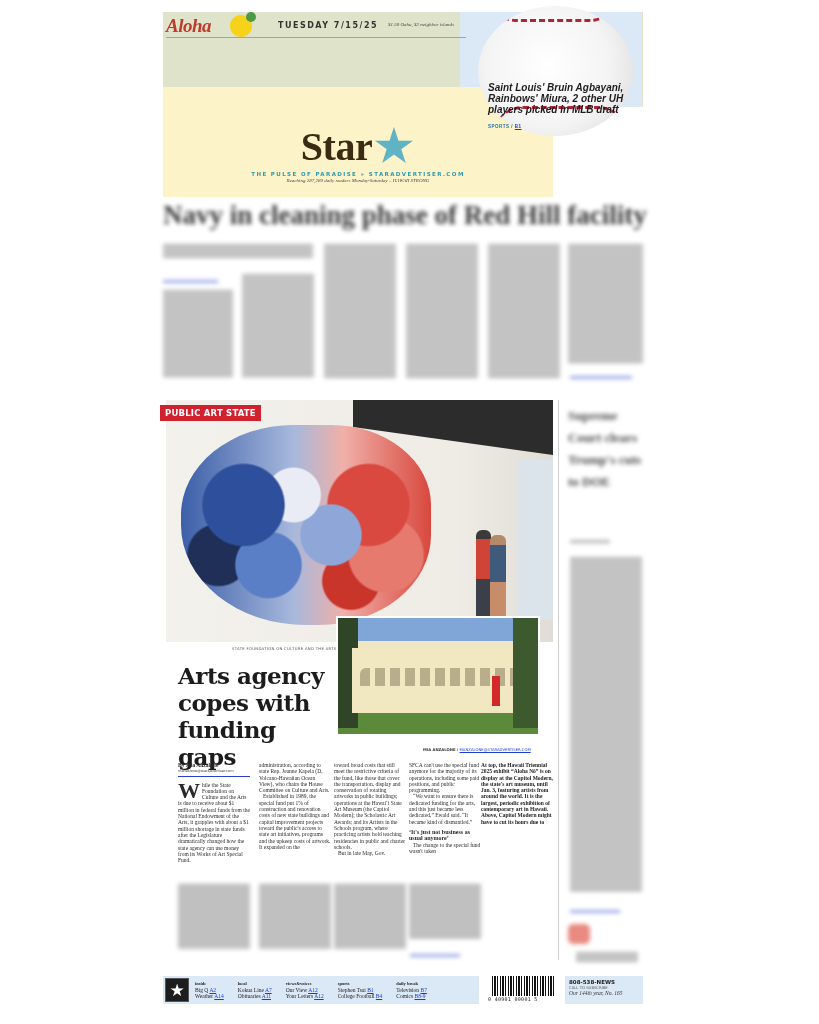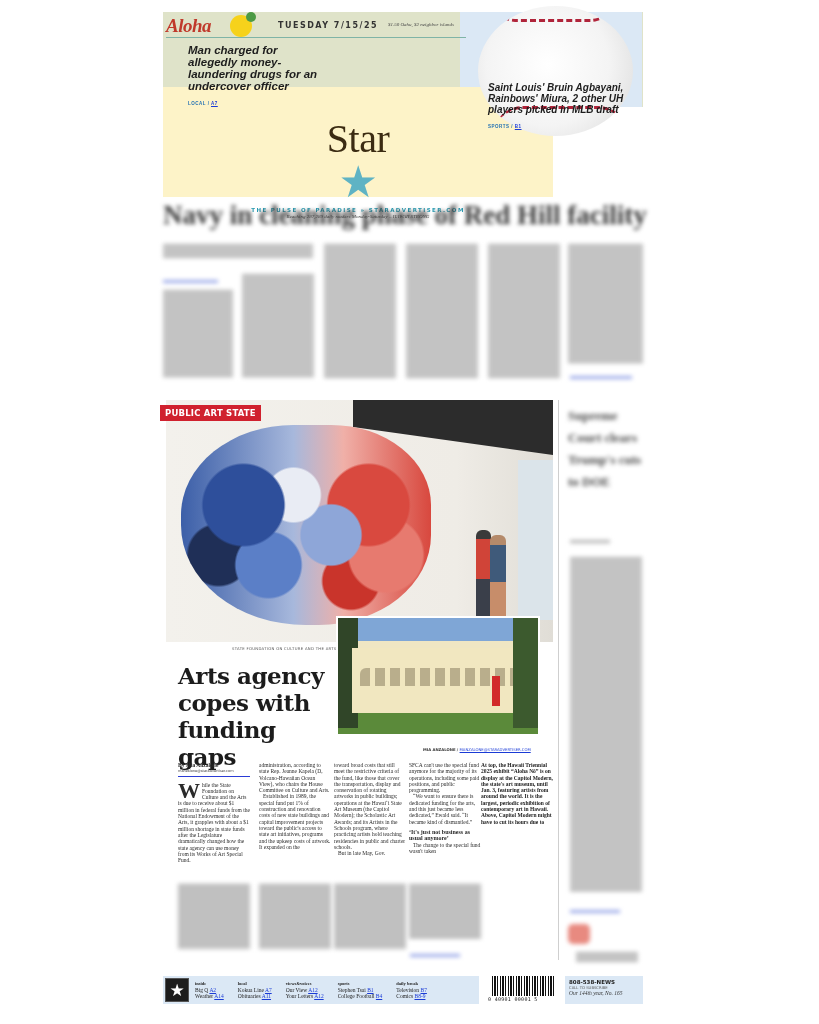--- a/index.html
+++ b/index.html
@@ -23,21 +23,21 @@
     .teaser { position: absolute; font-family: "Liberation Sans", sans-serif; font-style: italic; font-weight: bold; font-size: 11.5px; line-height: 12px; color: #1d1d1d; }
     .teaser-tag { display: block; margin-top: 6px; font-style: normal; font-size: 4.5px; color: #1f6fb3; letter-spacing: 0.5px; }
     .teaser-tag .pg { color: #1a3bd6; text-decoration: underline; }
 
     .ball { position: absolute; left: 318px; top: -6px; width: 155px; height: 130px; border-radius: 50%; background: radial-gradient(circle at 45% 45%, #ffffff 0%, #f4f4f4 55%, #d8d8d8 100%); overflow: hidden; }
     .stitch-top { position: absolute; left: 15px; top: -6px; width: 120px; height: 22px; border-bottom: 3px dashed #b0243a; border-radius: 0 0 60px 60px; }
     .stitch-bot { position: absolute; left: 15px; top: 100px; width: 135px; height: 30px; border-top: 3px dashed #b0243a; border-radius: 70px 70px 0 0; }
     .ball-teaser { position: absolute; left: 328px; top: 22px; width: 150px; }
 
     .logo-row { position: absolute; left: 3px; top: 105px; width: 390px; height: 80px; text-align: center; }
-    .logo-name { font-family: "Liberation Serif", serif; font-weight: normal; font-size: 40px; color: #3b2b12; letter-spacing: -0.5px; line-height: 44px; margin-top: 0; display: flex; justify-content: center; align-items: center; flex-direction: column; }
+    .logo-name { font-family: "Liberation Serif", serif; font-weight: bold; font-size: 40px; color: #3b2b12; letter-spacing: -0.5px; line-height: 44px; margin-top: 8px; display: flex; justify-content: center; align-items: center; }
     .logo-star { color: #5fb3c4; font-size: 44px; margin: 0 2px; line-height: 44px; }
     .pulse { font-family: "DejaVu Sans", sans-serif; font-weight: bold; font-size: 5.5px; letter-spacing: 1.4px; color: #2a9bb2; margin-top: 2px; }
     .reach { font-family: "Liberation Serif", serif; font-style: italic; font-size: 5px; color: #444; margin-top: 1px; }
 
     
     .blur { filter: blur(2.2px); }
     .lead-head { position: absolute; left: 3px; top: 188px; width: 480px; font-family: "Liberation Serif", serif; font-weight: bold; font-size: 27px; color: #3a3a3a; white-space: nowrap; }
     .gray-block { position: absolute; background: repeating-linear-gradient(#9a9a9a 0 2px, #d0d0d0 2px 4px); opacity: 0.8; }
     .blue-line { position: absolute; height: 3px; background: #9aa8e8; }
 
@@ -110,24 +110,20 @@
   <div class="topband-blue"></div>
   <div class="masthead" style="top:75px;height:110px;"></div>
 
   <div class="aloha-row">
     <span class="aloha-text">Aloha</span>
     <span class="flower"></span>
     <span class="dateline">TUESDAY 7/15/25</span>
   </div>
   <div class="price">$1.50 Oahu, $2 neighbor islands</div>
 
-  <div class="teaser" style="left:28px; top:32px; width:140px;">
-    <span>Man charged for allegedly money-laundering drugs for an undercover officer</span>
-    <span class="teaser-tag"><span>LOCAL / </span><span class="pg">A7</span></span>
-  </div>
 
 
   <div class="ball">
     <div class="stitch-top"></div>
     <div class="stitch-bot"></div>
   </div>
   <div class="teaser ball-teaser" style="font-size:10px; line-height:11px;margin-top:48px;">
     <span>Saint Louis' Bruin Agbayani, Rainbows' Miura, 2 other UH players picked in MLB draft</span>
     <span class="teaser-tag"><span>SPORTS / </span><span class="pg">B1</span></span>
   </div>

